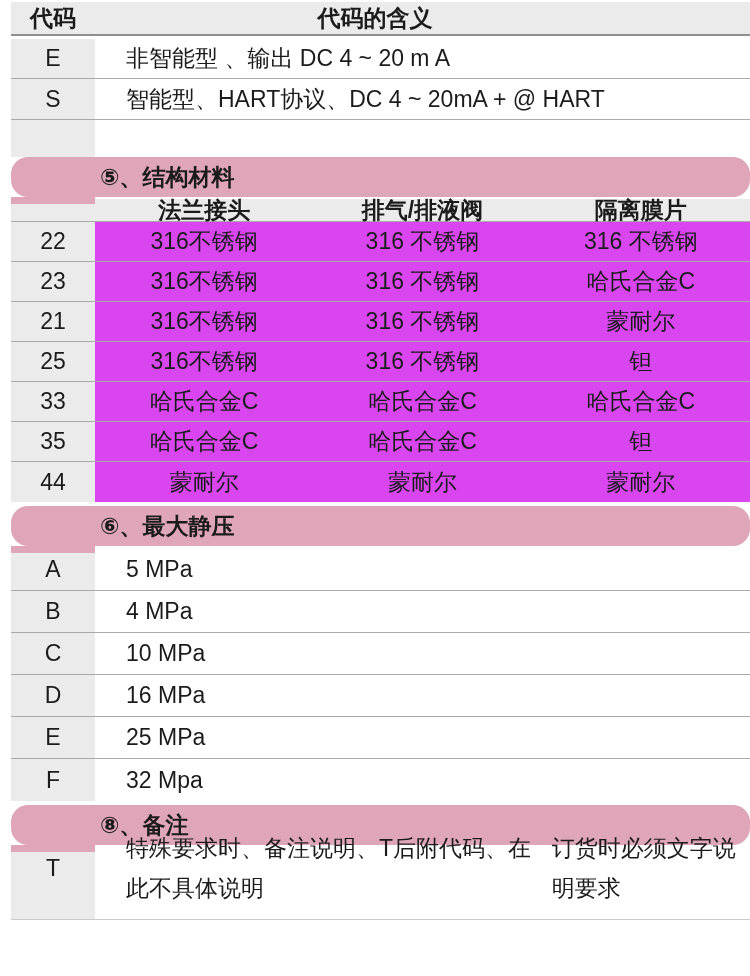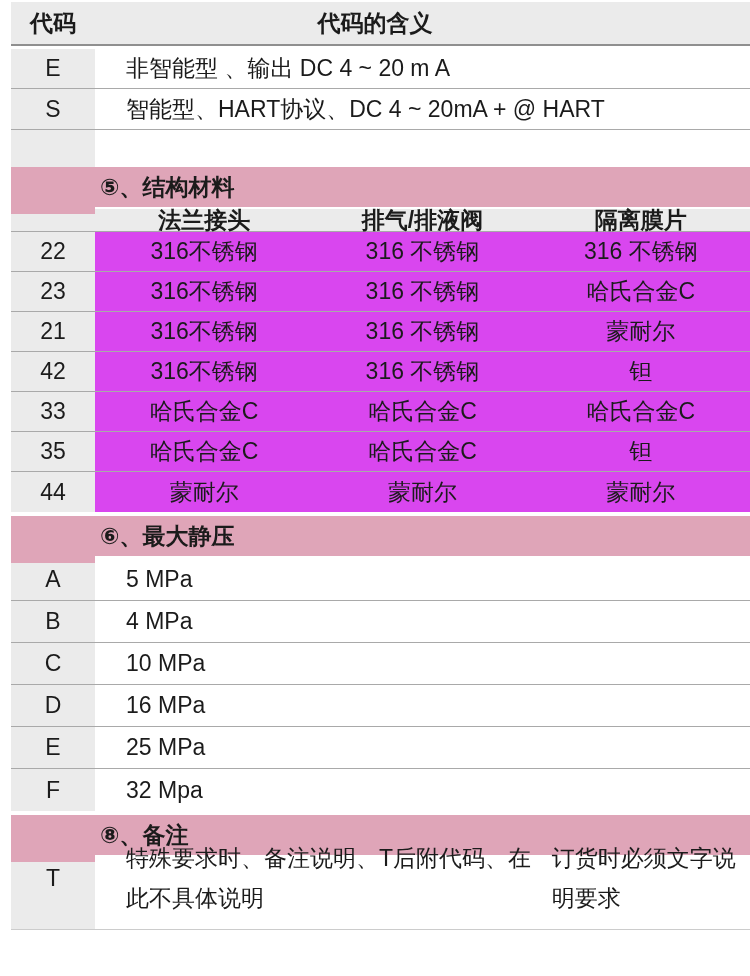--- a/index.html
+++ b/index.html
@@ -10,38 +10,38 @@
     background:#ffffff;
     font-family:"Liberation Sans","DejaVu Sans",sans-serif;
     font-size:23px; color:#1b1b1b;
     overflow:hidden;
   }
   .row { position:relative; display:flex; align-items:stretch; }
   .inset { margin-left:11px; }           
   .sep   { border-bottom:1px solid #a9a9a9; }
 
   
-  .row-header { margin-top:2px; height:44px; background:#ebebeb; border-bottom:2px solid #8f8f8f; }
+  .row-header { margin-top:2px; height:34px; background:#ebebeb; border-bottom:2px solid #8f8f8f; }
   .row-header .code-label { width:84px; display:flex; align-items:center; justify-content:center; font-weight:bold; }
   .row-header .meaning-label { position:absolute; left:364px; top:0; height:100%; transform:translateX(-50%); display:flex; align-items:center; font-weight:bold; }
 
   
   .code-cell { width:84px; background:#ebebeb; display:flex; align-items:center; justify-content:center; flex:none; }
   .content-cell { flex:1; display:flex; align-items:center; padding-left:23px; background:#ffffff; }
   .row-e { margin-top:3px; height:40px; }
   .row-s { height:41px; }
   .row-blank { height:37px; }
   .row-pressure { height:42px; }
   .gap { background:#ffffff; width:8px; flex:none; }
 
   
   .band {
     position:relative; margin-left:11px; height:40px;
     background:#dfa5b8; display:flex; align-items:center;
-    padding-left:89px; font-weight:bold;
+    padding-left:89px; font-weight:bold;border-radius:17px;
   }
   .band::after {           
     content:""; position:absolute; left:0; top:100%;
     width:84px; height:7px; background:#dfa5b8; z-index:2;
   }
   .band-5 { margin-top:0; }
   .band-6 { margin-top:4px; }
   .band-8 { margin-top:4px; }
 
   
@@ -108,21 +108,21 @@
     <div class="col">316 不锈钢</div>
     <div class="col">哈氏合金C</div>
   </div>
   <div class="row row-material inset sep">
     <div class="code-cell">21</div>
     <div class="col">316不锈钢</div>
     <div class="col">316 不锈钢</div>
     <div class="col">蒙耐尔</div>
   </div>
   <div class="row row-material inset sep">
-    <div class="code-cell">42</div>
+    <div class="code-cell">25</div>
     <div class="col">316不锈钢</div>
     <div class="col">316 不锈钢</div>
     <div class="col">钽</div>
   </div>
   <div class="row row-material inset sep">
     <div class="code-cell">33</div>
     <div class="col">哈氏合金C</div>
     <div class="col">哈氏合金C</div>
     <div class="col">哈氏合金C</div>
   </div>

